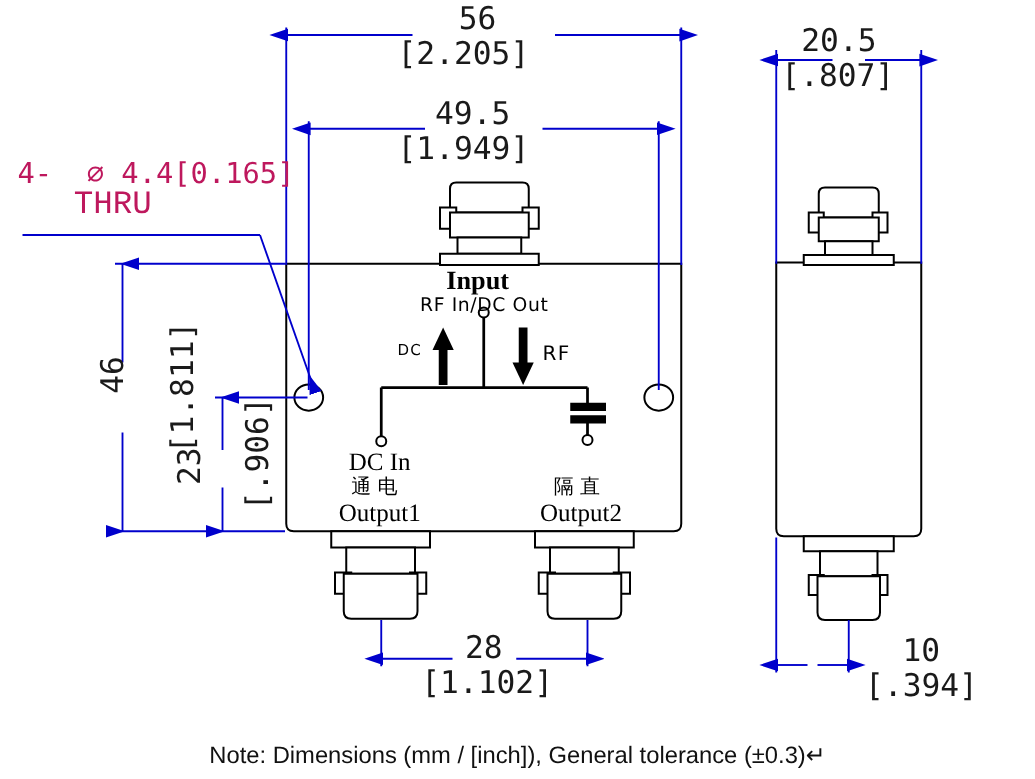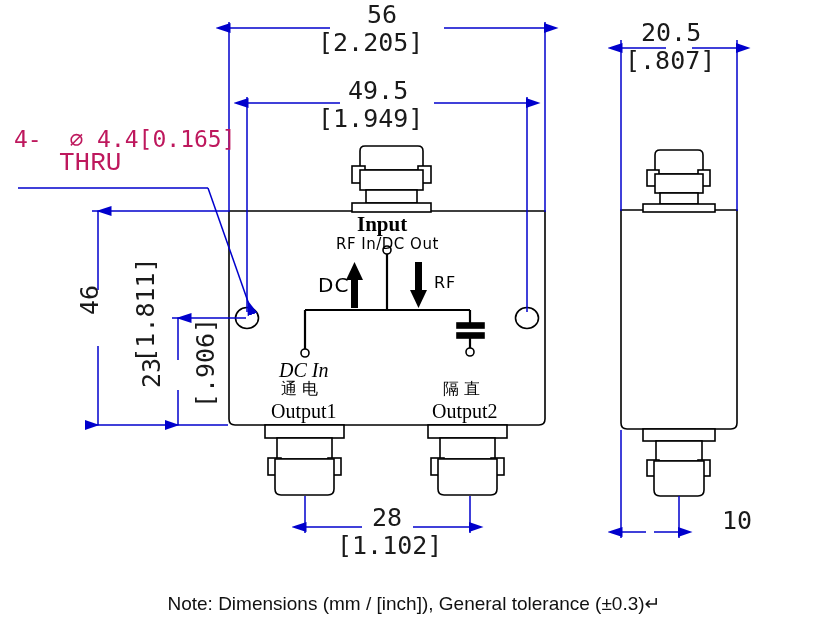--- a/index.html
+++ b/index.html
@@ -203,28 +203,29 @@
   <div class="dimtxt dimnum vert" style="left:122px;top:360px;width:60px;text-align:center;transform:rotate(-90deg);">23</div>
   <div class="dimtxt dimbr vert" style="left:136px;top:350px;width:140px;text-align:center;transform:rotate(-90deg);">[.906]</div>
 
   <div class="dimtxt dimnum" style="left:372px;top:505px;">28</div>
   <div class="dimtxt dimbr" style="left:337px;top:533px;">[1.102]</div>
 
   <div class="dimtxt dimnum" style="left:641px;top:20px;">20.5</div>
   <div class="dimtxt dimbr" style="left:625px;top:48px;">[.807]</div>
 
   <div class="dimtxt dimnum" style="left:722px;top:508px;">10</div>
+  <div class="dimtxt dimbr" style="left:692px;top:536px;">[.394]</div>
 
   <div class="lbl lbl-serif" style="left:357px;top:212px;font-size:21px;font-weight:bold;text-align:center;">Input</div>
   <div class="lbl lbl-sans" style="left:336px;top:235px;font-size:15px;letter-spacing:0.5px;">RF In/DC Out</div>
 
-  <div class="lbl lbl-sans" style="left:318px;top:273px;font-size:20px;letter-spacing:1px;">DC</div>
+  <div class="lbl lbl-sans" style="left:318px;top:273px;font-size:12px;letter-spacing:1px;">DC</div>
   <div class="lbl lbl-sans" style="left:434px;top:273px;font-size:16px;letter-spacing:1px;">RF</div>
 
-  <div class="lbl lbl-serif" style="left:279px;top:359px;font-size:20px;font-style:italic;">DC In</div>
+  <div class="lbl lbl-serif" style="left:279px;top:359px;font-size:20px;">DC In</div>
   <div class="lbl lbl-sans" style="left:281px;top:379px;font-size:16px;">通 电</div>
   <div class="lbl lbl-serif" style="left:271px;top:400px;font-size:20px;">Output1</div>
 
   <div class="lbl lbl-sans" style="left:443px;top:379px;font-size:16px;">隔 直</div>
   <div class="lbl lbl-serif" style="left:432px;top:400px;font-size:20px;">Output2</div>
 
   <div class="note" style="top:592px;">Note: Dimensions (mm / [inch]), General tolerance (±0.3)↵</div>
 
 </div>
 

